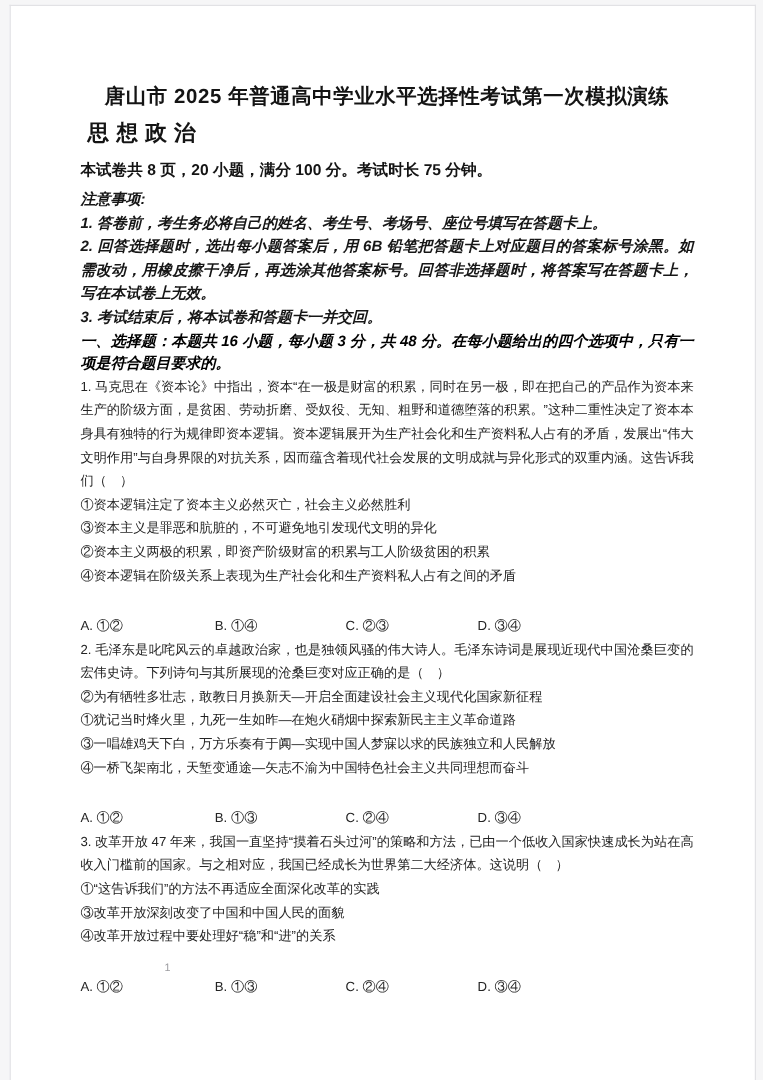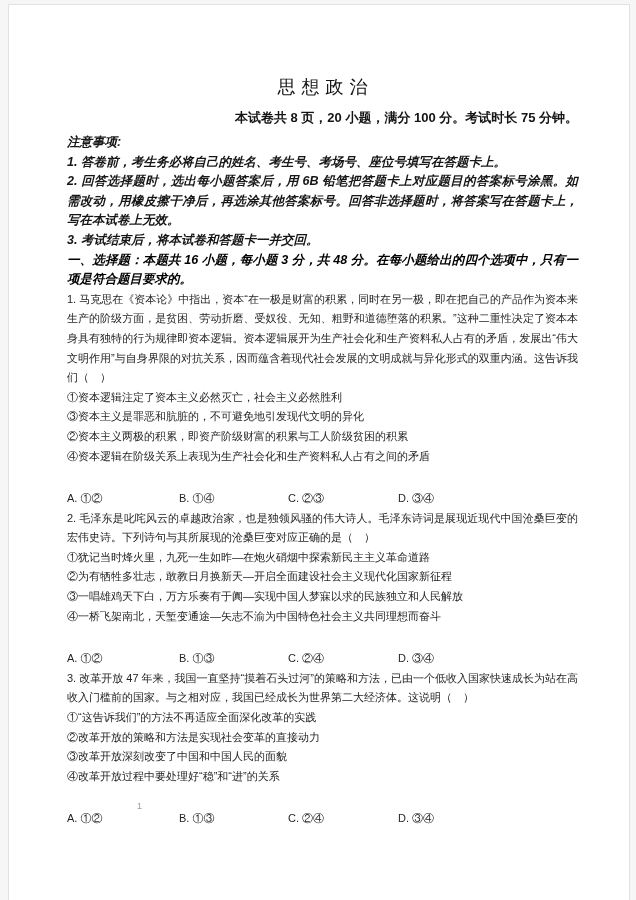--- a/index.html
+++ b/index.html
@@ -34,31 +34,31 @@
   }
   .doc-title {
     text-align: center;
     font-size: 17px;
     font-weight: 700;
     color: #141414;
     letter-spacing: 0.5px;
     line-height: 24px;
   }
   .doc-subject {
-    text-align: center;
+    text-align: left;
     font-size: 18px;
-    font-weight: 400;
+    font-weight: 700;
     color: #141414;
     letter-spacing: 6px;
     text-indent: 6px;
     line-height: 22px;
     margin-top: 7px;
   }
   .doc-info {
-    text-align: right;
+    text-align: left;
     font-size: 13px;
     font-weight: 700;
     color: #141414;
     line-height: 18px;
     margin-top: 11px;
   }
   .notice {
     margin-top: 6px;
     font-size: 12.5px;
     font-weight: 700;
@@ -99,20 +99,21 @@
     color: #9c9ca0;
   }
 </style>
 </head>
 <body>
 
 <div class="canvas">
   <div class="page">
     <div class="content">
 
+      <div class="doc-title">唐山市 2025 年普通高中学业水平选择性考试第一次模拟演练</div>
       <div class="doc-subject">思想政治</div>
       <div class="doc-info">本试卷共 8 页，20 小题，满分 100 分。考试时长 75 分钟。</div>
 
       <div class="notice">
         <p>注意事项:</p>
         <p>1. 答卷前，考生务必将自己的姓名、考生号、考场号、座位号填写在答题卡上。</p>
         <p>2. 回答选择题时，选出每小题答案后，用 6B 铅笔把答题卡上对应题目的答案标号涂黑。如需改动，用橡皮擦干净后，再选涂其他答案标号。回答非选择题时，将答案写在答题卡上，写在本试卷上无效。</p>
         <p>3. 考试结束后，将本试卷和答题卡一并交回。</p>
         <p class="section-heading">一、选择题：本题共 16 小题，每小题 3 分，共 48 分。在每小题给出的四个选项中，只有一项是符合题目要求的。</p>
       </div>
@@ -126,36 +127,35 @@
         <div class="choices">
           <span>A. ①②</span>
           <span>B. ①④</span>
           <span>C. ②③</span>
           <span>D. ③④</span>
         </div>
       </div>
 
       <div class="question">
         <p class="stem">2. 毛泽东是叱咤风云的卓越政治家，也是独领风骚的伟大诗人。毛泽东诗词是展现近现代中国沧桑巨变的宏伟史诗。下列诗句与其所展现的沧桑巨变对应正确的是（　）</p>
+        <p class="stmt">②为有牺牲多壮志，敢教日月换新天—开启全面建设社会主义现代化国家新征程</p>
         <p class="stmt">①犹记当时烽火里，九死一生如昨—在炮火硝烟中探索新民主主义革命道路</p>
-        <p class="stmt">②为有牺牲多壮志，敢教日月换新天—开启全面建设社会主义现代化国家新征程</p>
         <p class="stmt">③一唱雄鸡天下白，万方乐奏有于阗—实现中国人梦寐以求的民族独立和人民解放</p>
         <p class="stmt">④一桥飞架南北，天堑变通途—矢志不渝为中国特色社会主义共同理想而奋斗</p>
         <div class="choices">
           <span>A. ①②</span>
           <span>B. ①③</span>
           <span>C. ②④</span>
           <span>D. ③④</span>
         </div>
       </div>
 
       <div class="question">
         <p class="stem">3. 改革开放 47 年来，我国一直坚持“摸着石头过河”的策略和方法，已由一个低收入国家快速成长为站在高收入门槛前的国家。与之相对应，我国已经成长为世界第二大经济体。这说明（　）</p>
         <p class="stmt">①“这告诉我们”的方法不再适应全面深化改革的实践</p>
-        <p class="stmt">②改革开放的策略和方法是实现社会变革的直接动力</p>
         <p class="stmt">③改革开放深刻改变了中国和中国人民的面貌</p>
         <p class="stmt">④改革开放过程中要处理好“稳”和“进”的关系</p>
         <div class="choices">
           <span>A. ①②</span>
           <span>B. ①③</span>
           <span>C. ②④</span>
           <span>D. ③④</span>
         </div>
       </div>
 

